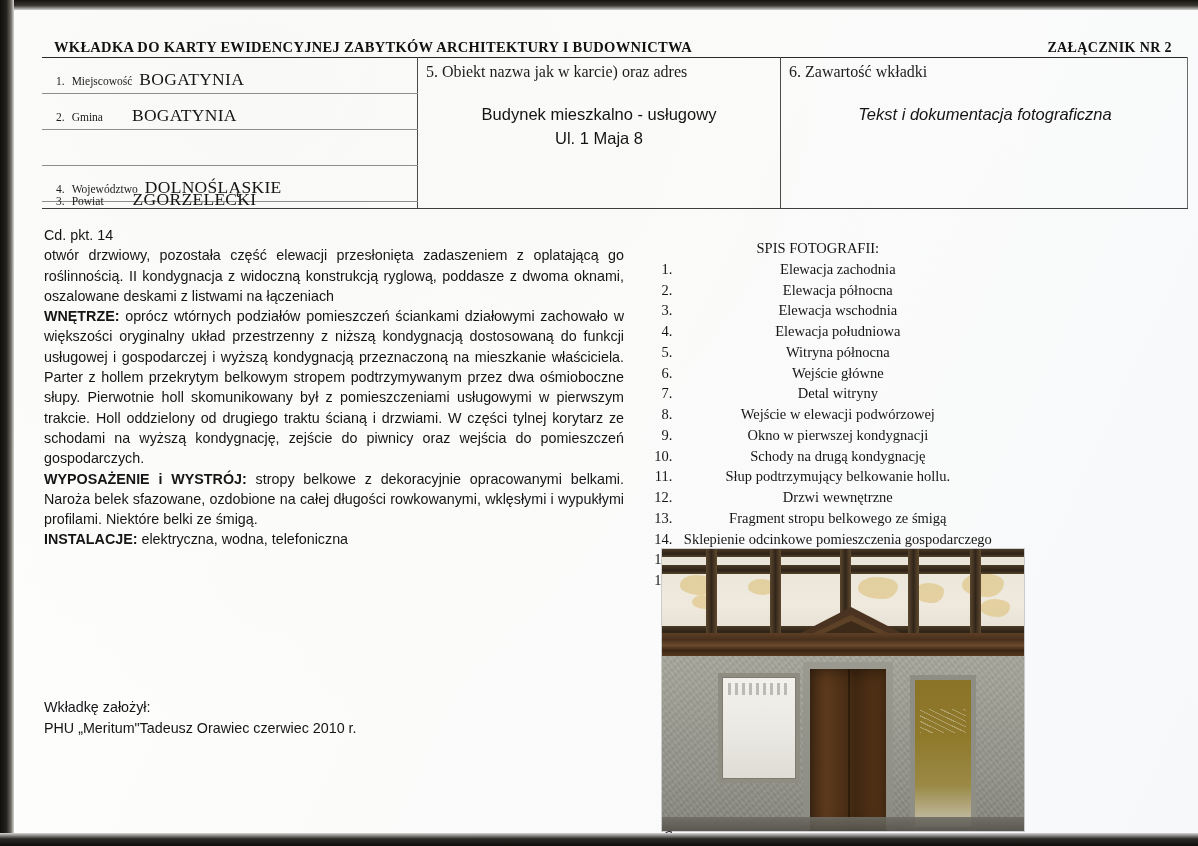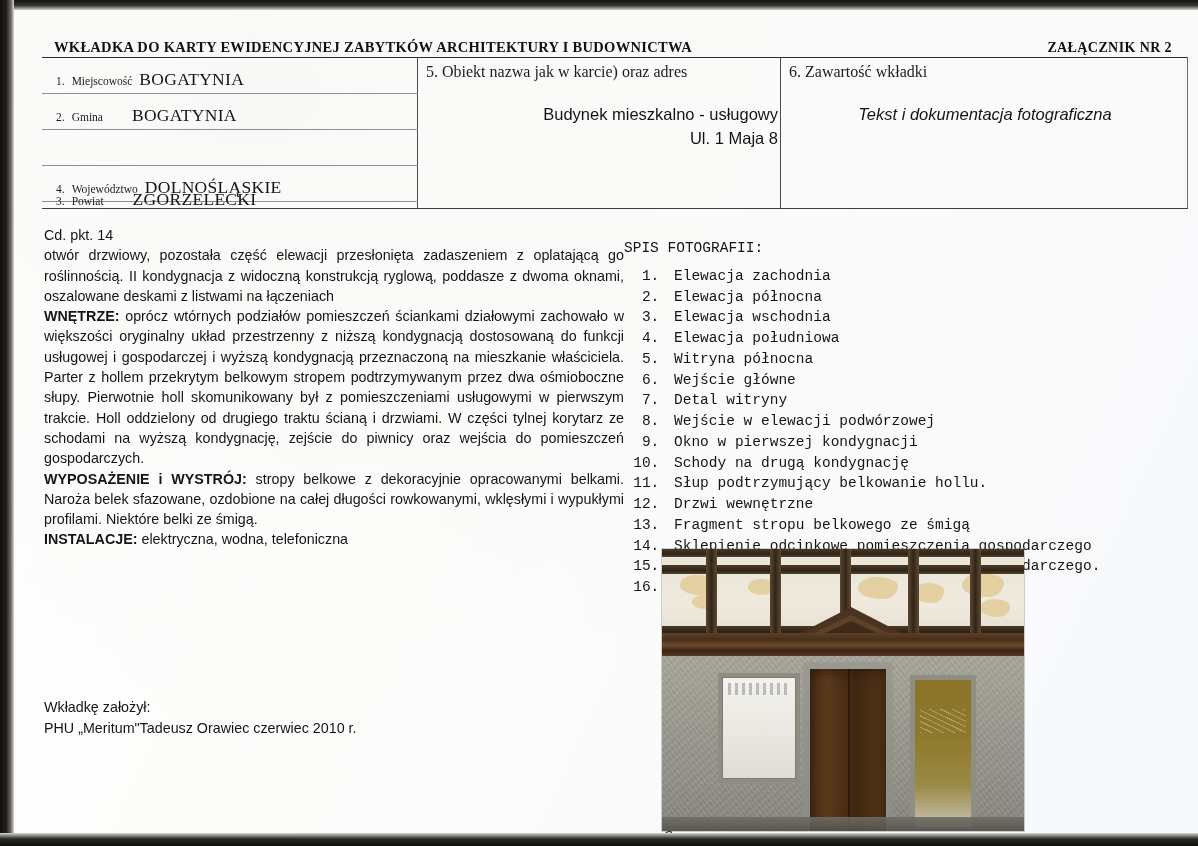--- a/index.html
+++ b/index.html
@@ -125,49 +125,50 @@
   .cell-head.c6 { left: 747px; top: 6px; }
 
   .cell-main {
     position: absolute;
     font-family: "Liberation Sans", sans-serif;
     font-size: 16.5px;
     color: #141414;
     text-align: center;
     line-height: 1.45;
   }
-  .cell-main.c5 { left: 378px; top: 46px; width: 358px; text-align: right; }
+  .cell-main.c5 { left: 378px; top: 46px; width: 358px; }
   .cell-main.c6 { left: 741px; top: 46px; width: 404px; font-style: italic; }
 
   
   .body-left {
     position: absolute;
     left: 30px; top: 216px;
     width: 580px;
     font-family: "Liberation Sans", sans-serif;
     font-size: 14.3px;
     line-height: 1.42;
     color: #151515;
     text-align: justify;
   }
   .body-left .lead { text-align: left; }
   .body-left p { margin: 0; }
   .body-left b { font-weight: bold; }
 
   
   .spis {
     position: absolute;
-    left: 610px; top: 231px;
-    font-family: Liberation Mono, monospace;
+    left: 628px; top: 231px;
+    font-family: Liberation Serif, serif;
     font-size: 14.5px;
     color: #151515;
+    text-align: center;
   }
   .spis-title { margin-bottom: 2px; }
   .spis ol {
-    margin: 10px;
+    margin: 0;
     padding-left: 34px;
     line-height: 1.43;
   }
   .spis ol li { padding-left: 6px; }
 
   
   .signature {
     position: absolute;
     left: 30px; top: 688px;
     font-family: "Liberation Sans", sans-serif;

